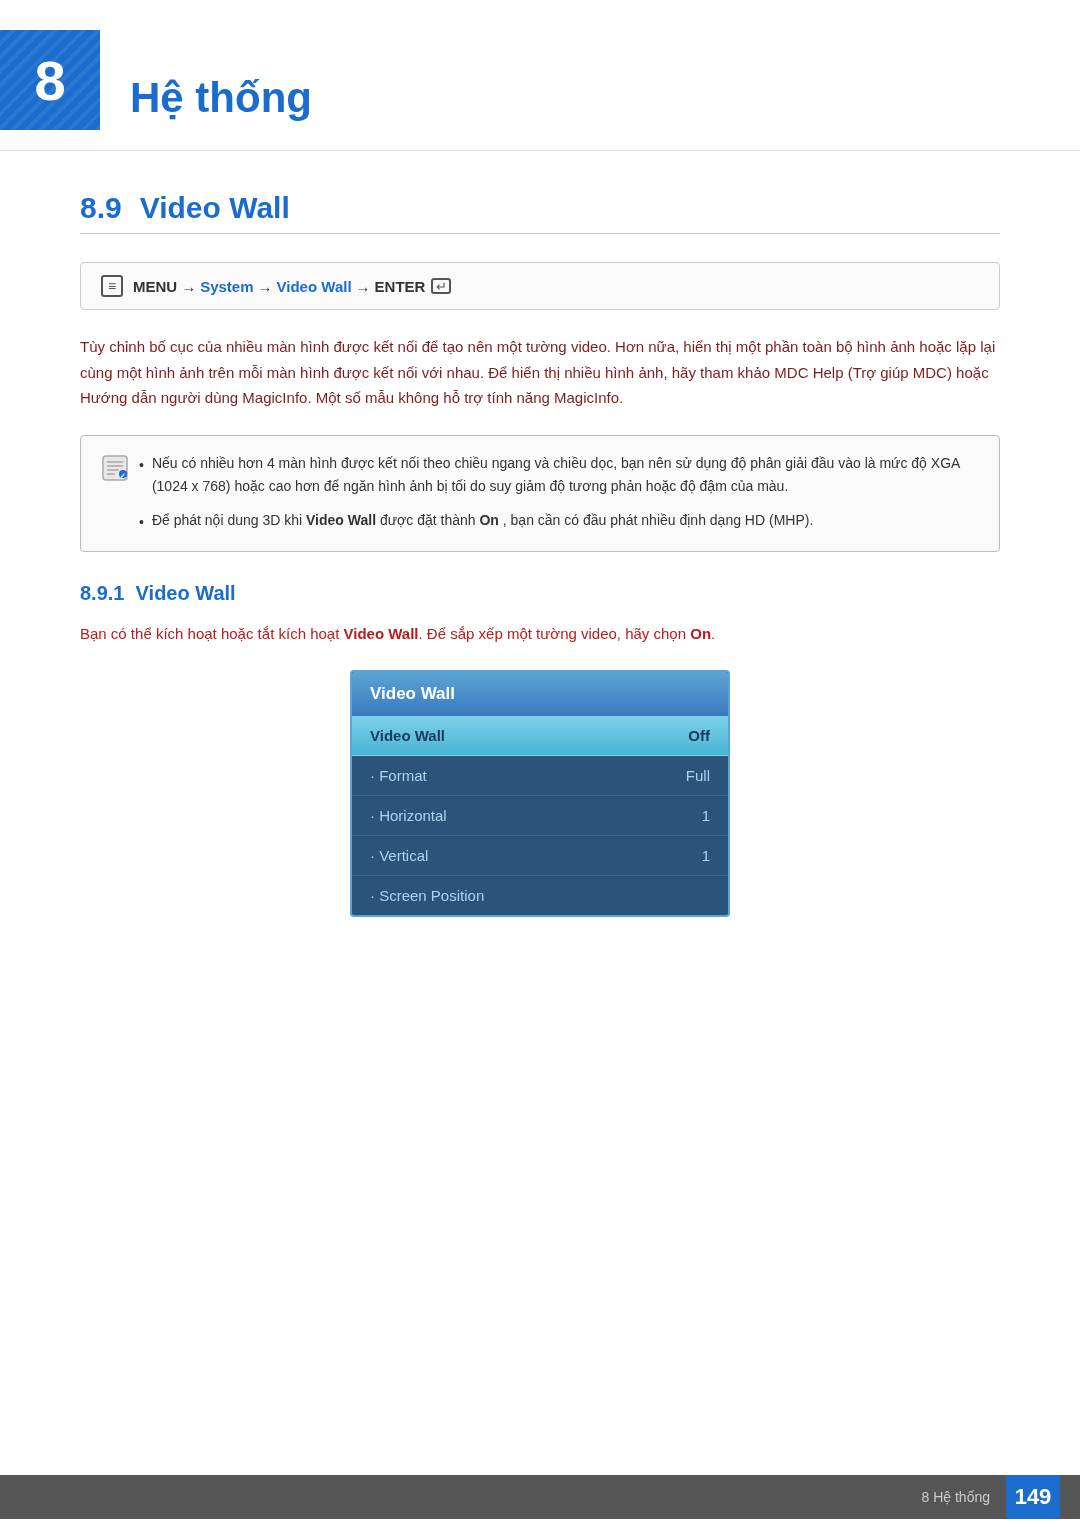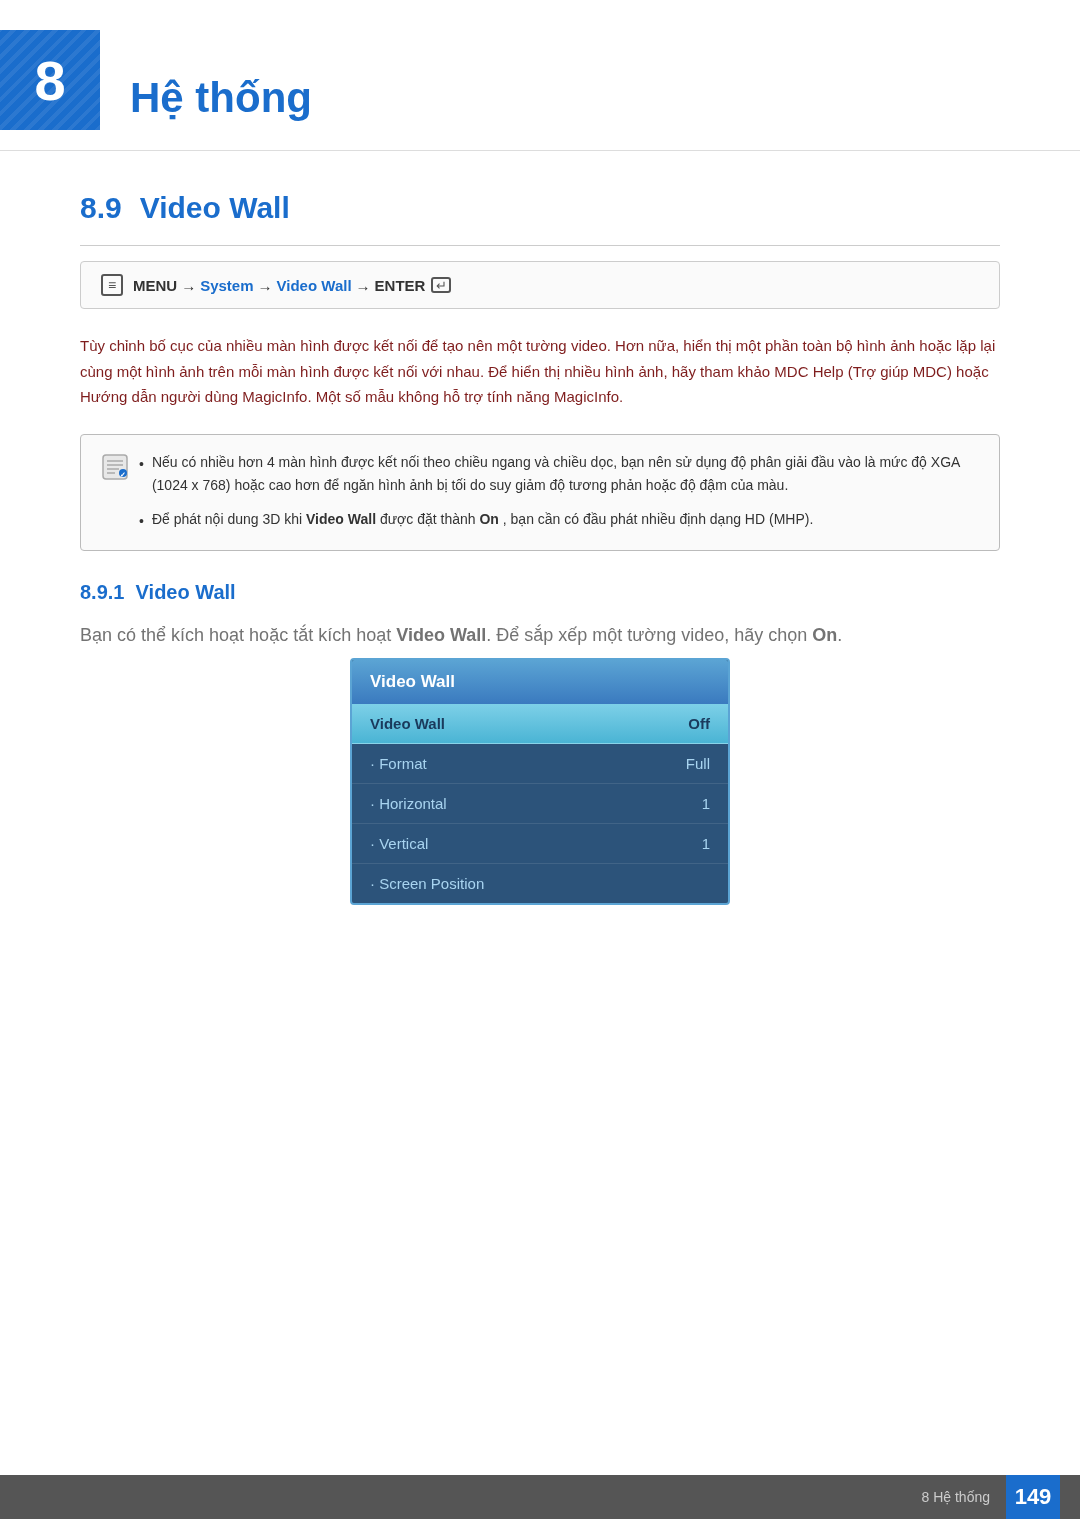--- a/index.html
+++ b/index.html
@@ -62,22 +62,22 @@
     
     .main-content {
       padding: 0 80px;
     }
 
     
     .section-heading {
       font-size: 30px;
       font-weight: bold;
       color: #1a6dcc;
-      margin-bottom: 15px;
-      padding-bottom: 20px;
+      margin-bottom: 28px;
+      padding-bottom: 8px;
       border-bottom: 1px solid #ccc;
     }
 
     .section-number {
       margin-right: 18px;
     }
 
     
     .menu-path {
       border: 1px solid #ccc;
@@ -178,24 +178,24 @@
     
     .subsection-heading {
       font-size: 20px;
       font-weight: bold;
       color: #1a6dcc;
       margin-bottom: 16px;
     }
 
     
     .subsection-body {
-      font-size: 18px;
+      font-size: 15px;
       line-height: 1.7;
-      color: #737373;
-      margin-bottom: 8px;
+      color: #b91c1c;
+      margin-bottom: 24px;
     }
 
     
     .vw-menu-container {
       display: flex;
       justify-content: center;
       margin-bottom: 40px;
     }
     .vw-menu {
       width: 380px;

